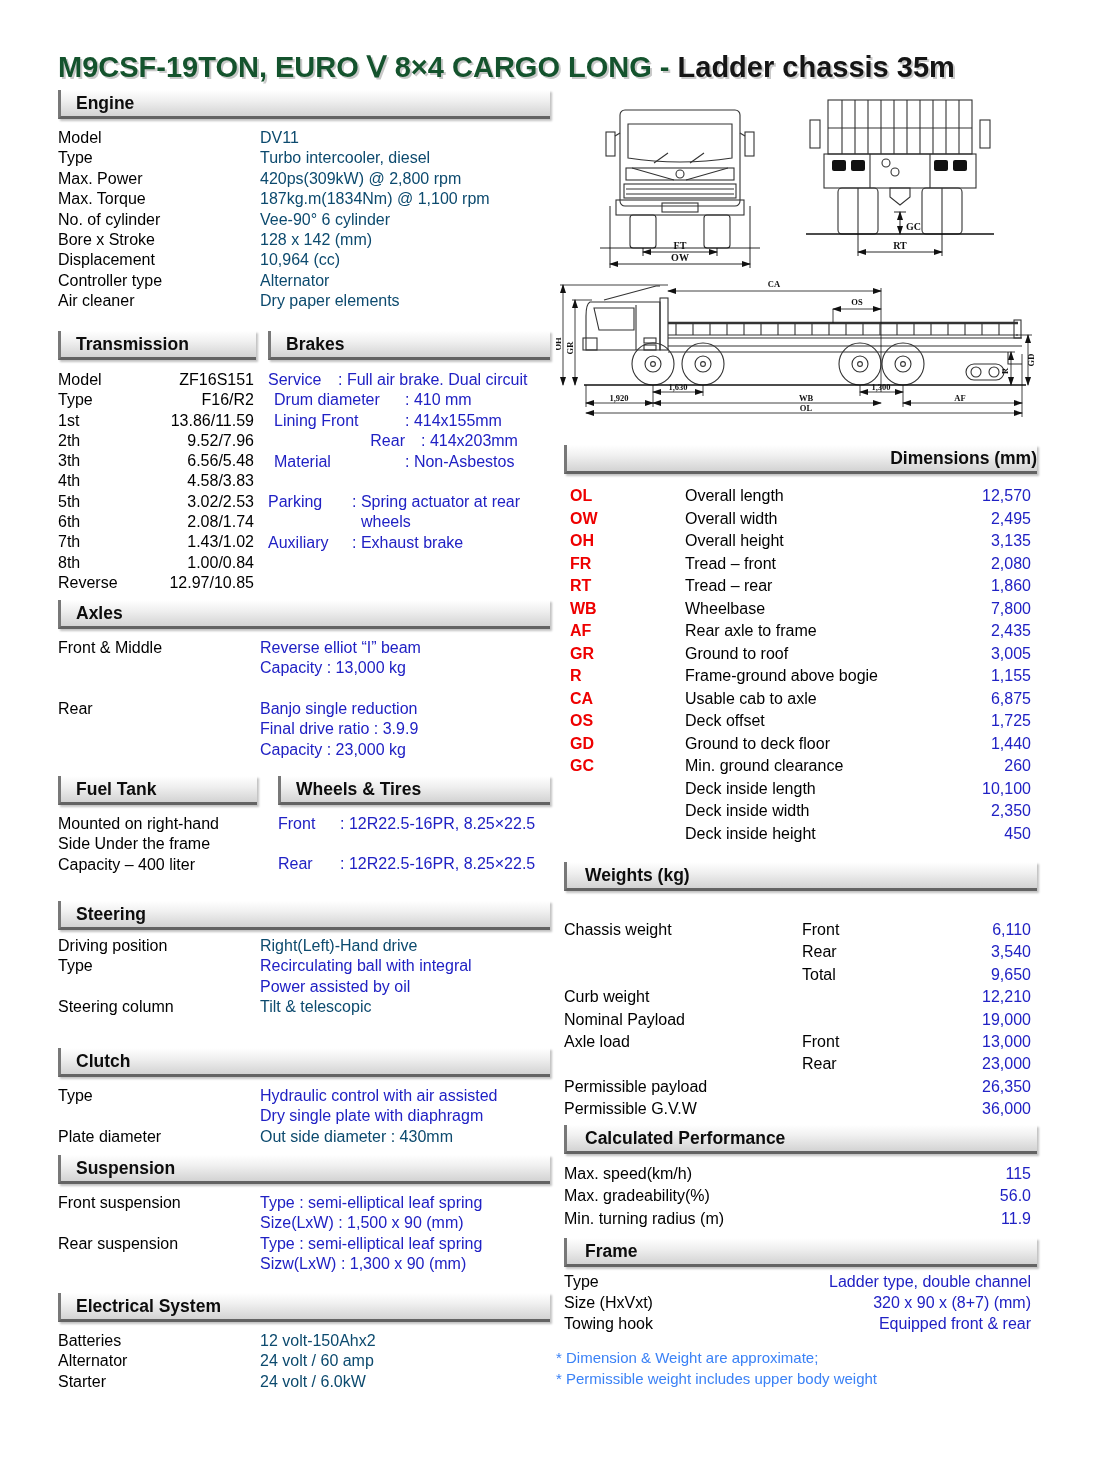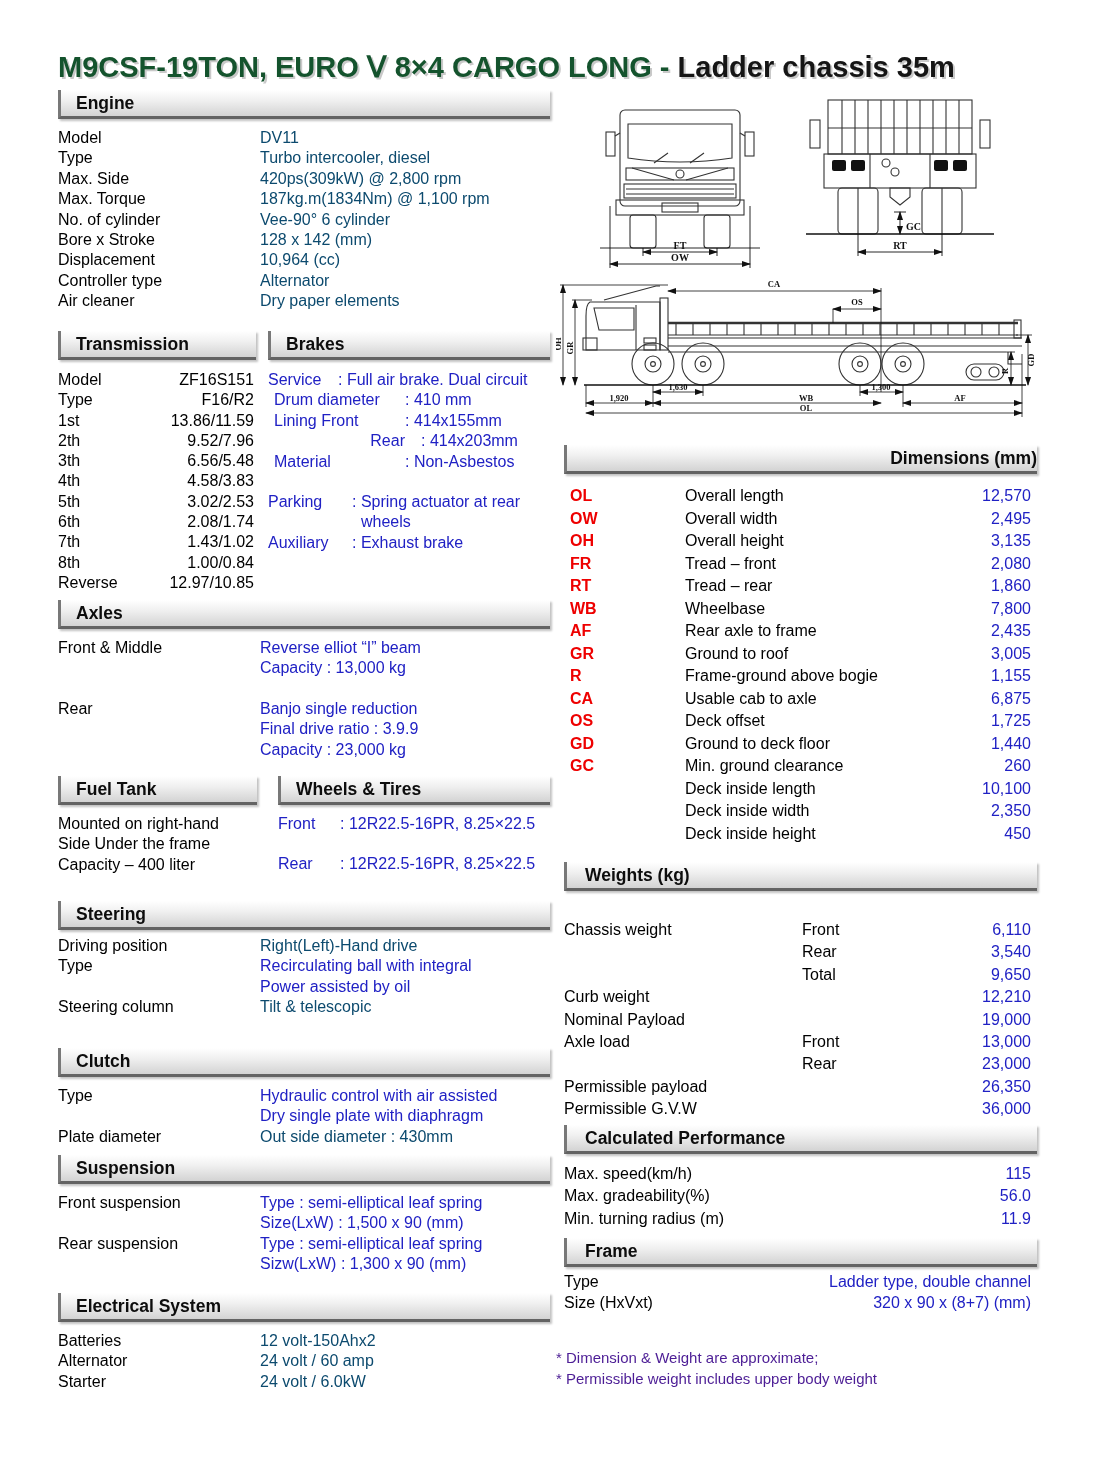--- a/index.html
+++ b/index.html
@@ -46,21 +46,21 @@
   .wval{width:100px;flex:none;text-align:right;color:#2021c4;padding-right:6px;}
   
   .prow{display:flex;font-size:16px;line-height:22.4px;}
   .plbl{flex:1;}
   .pval{width:92px;flex:none;text-align:right;color:#2021c4;padding-right:6px;}
   
   .frow{display:flex;font-size:16px;line-height:20.8px;}
   .flbl{width:150px;flex:none;}
   .fval{flex:1;text-align:right;color:#2021c4;padding-right:6px;}
   
-  .foot{font-size:15px;line-height:20.5px;color:#4c1d95;}
+  .foot{font-size:15px;line-height:20.5px;color:#3b82f6;}
   
   svg text{font-family:"Liberation Serif",serif;font-weight:bold;fill:#111;}
   .dimtxt{font-size:10px;}
   .dimtxt-sm{font-size:8.5px;}
   .gap20{margin-top:20px;}
 </style>
 </head>
 <body>
 
 <div class="abs title" style="left:58px;top:50px;">
@@ -72,21 +72,21 @@
   <div class="body">
     <div class="row">
         <div class="lbl">Model</div>
         <div class="val">DV11</div>
       </div>
     <div class="row">
         <div class="lbl">Type</div>
         <div class="val">Turbo intercooler, diesel</div>
       </div>
     <div class="row">
-        <div class="lbl">Max. Side</div>
+        <div class="lbl">Max. Power</div>
         <div class="val">420ps(309kW) @ 2,800 rpm</div>
       </div>
     <div class="row">
         <div class="lbl">Max. Torque</div>
         <div class="val">187kg.m(1834Nm) @ 1,100 rpm</div>
       </div>
     <div class="row">
         <div class="lbl">No. of cylinder</div>
         <div class="val">Vee-90° 6 cylinder</div>
       </div>
@@ -622,19 +622,23 @@
   <div class="hdr" style="padding-left:18px;">Frame</div>
   <div class="body" style="padding-top:5px;">
     <div class="frow">
         <div class="flbl">Type</div>
         <div class="fval">Ladder type, double channel</div>
       </div>
     <div class="frow">
         <div class="flbl">Size (HxVxt)</div>
         <div class="fval">320 x 90 x (8+7) (mm)</div>
       </div>
+    <div class="frow">
+        <div class="flbl">Towing hook</div>
+        <div class="fval">Equipped front &amp; rear</div>
+      </div>
   </div>
 </div>
 
 <div class="abs" style="left:556px;top:1348px;width:480px;">
   <div class="foot">* Dimension &amp; Weight are approximate;</div>
   <div class="foot">* Permissible weight includes upper body weight</div>
 </div>
 
 </body></html>

